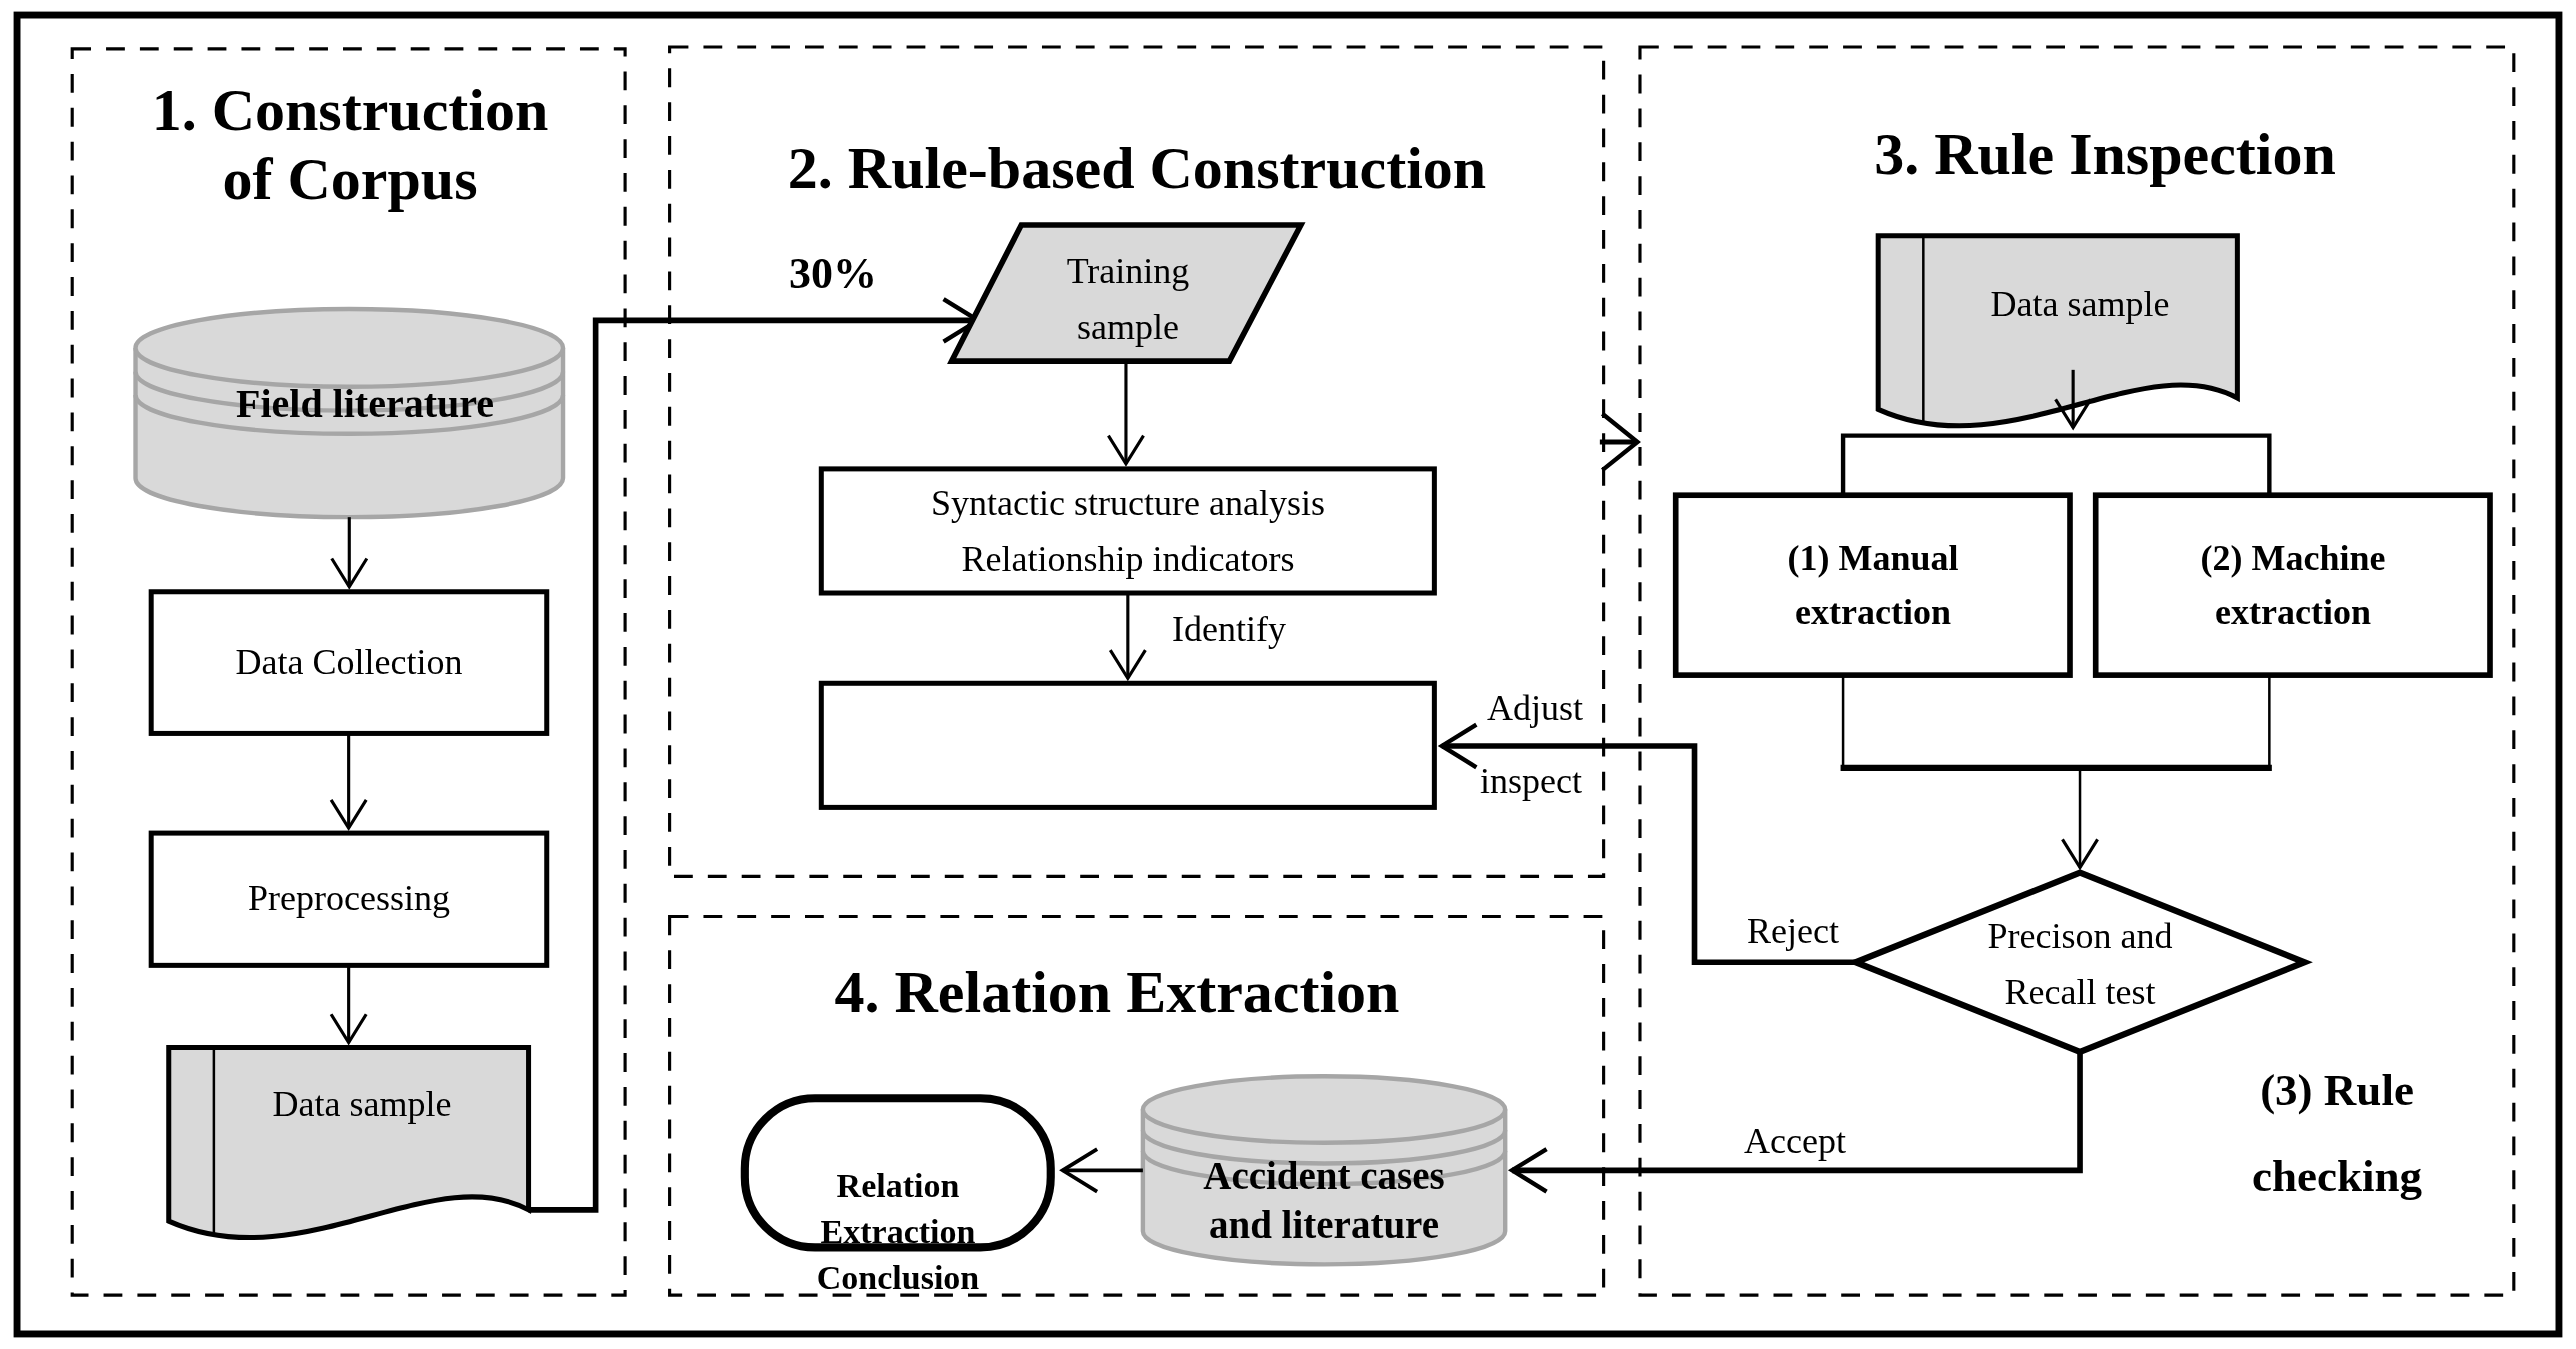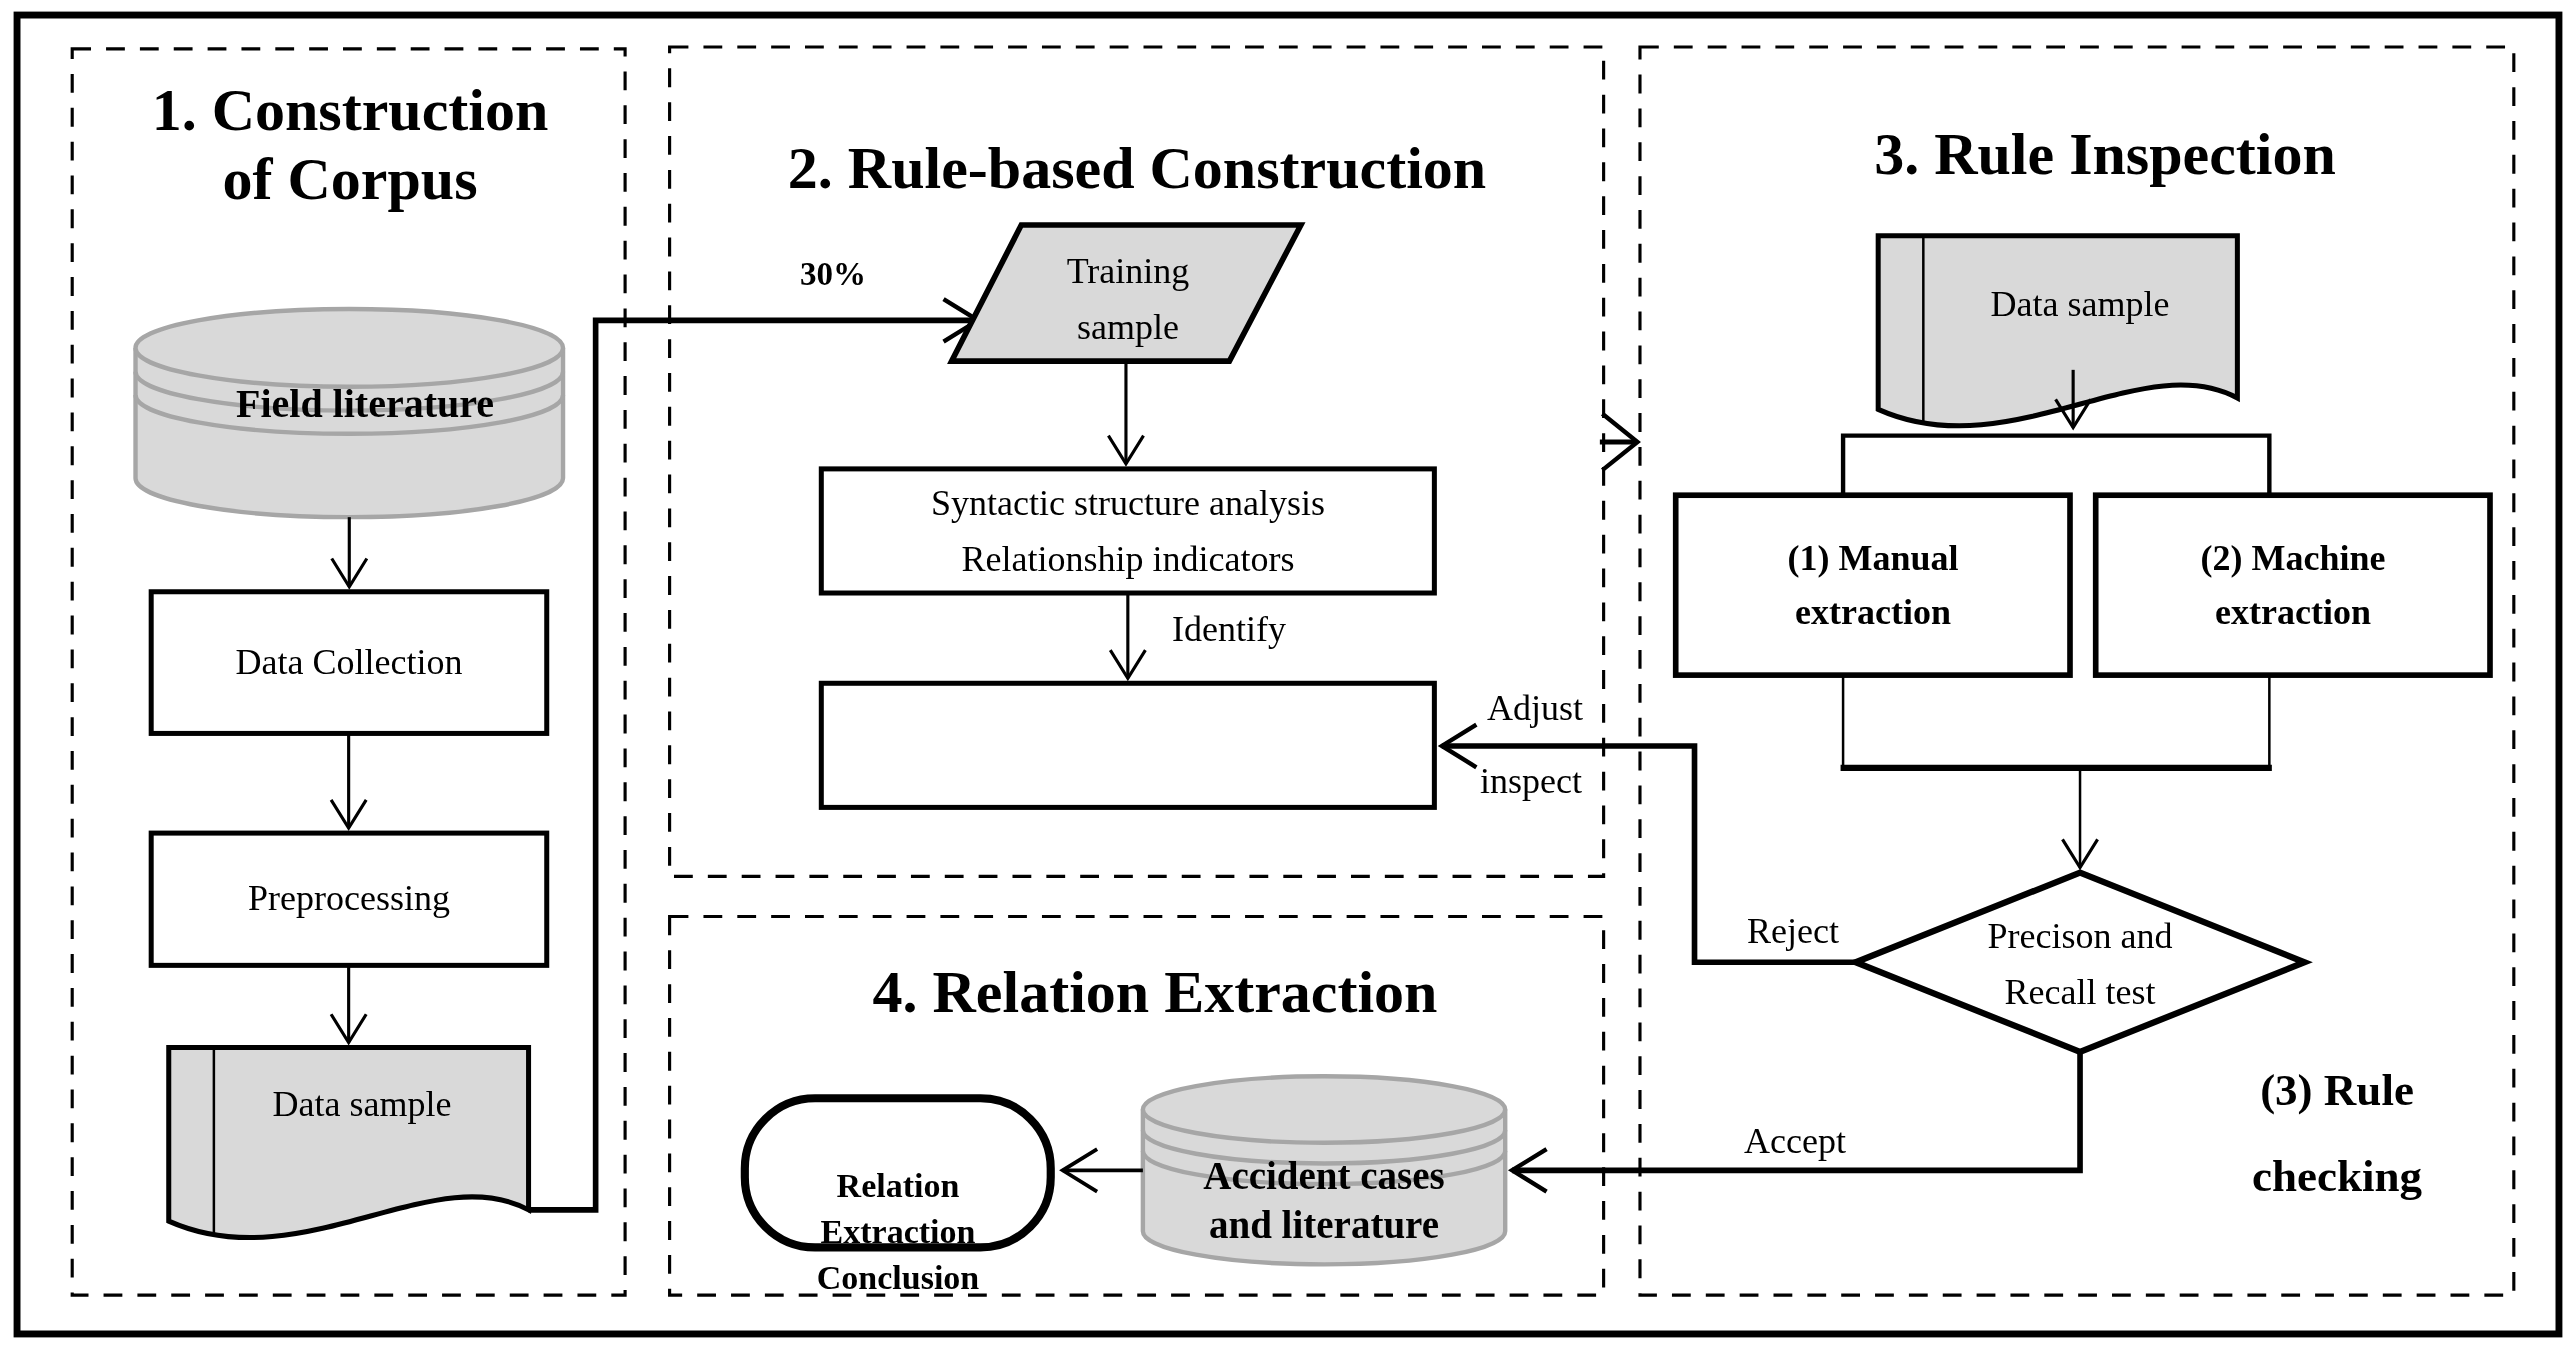--- a/index.html
+++ b/index.html
@@ -20,21 +20,21 @@
     line-height:1.22;
     color:#000;
   }
   .title{font-size:60px;font-weight:bold;line-height:1.15;}
   .body-text{font-size:36px;font-weight:normal;}
   .bold-med{font-size:40px;font-weight:bold;}
   .bold-box{font-size:36px;font-weight:bold;line-height:1.5;}
   .bold-note{font-size:45px;font-weight:bold;line-height:1.9;}
   .bold-small{font-size:34px;font-weight:bold;line-height:1.35;}
   .bold-db{font-size:39px;font-weight:bold;line-height:1.25;}
-  .pct{font-size:33px;font-weight:bold;}
+  .pct{font-size:44px;font-weight:bold;}
   .two-line{line-height:1.55;}
 </style>
 </head>
 <body>
 
 <div id="figure">
 
   <svg id="shapes" width="2576" height="1349" viewBox="0 0 4109 2152">
 
     <rect x="27" y="24" width="4055" height="2104" fill="none" stroke="#000" stroke-width="11"></rect>
@@ -176,21 +176,21 @@
 extraction</div>
   <div class="lbl bold-box" style="left:2293px;top:585px;">(2) Machine
 extraction</div>
   <div class="lbl body-text two-line" style="left:2080px;top:965px;">Precison and
 Recall test</div>
   <div class="lbl body-text" style="left:1793px;top:932px;">Reject</div>
   <div class="lbl body-text" style="left:1795px;top:1142px;">Accept</div>
   <div class="lbl bold-note" style="left:2337px;top:1133px;">(3) Rule
 checking</div>
 
-  <div class="lbl title" style="left:1117px;top:992px;margin-left:38px;">4. Relation Extraction</div>
+  <div class="lbl title" style="left:1117px;top:992px;">4. Relation Extraction</div>
   <div class="lbl bold-small" style="left:898px;top:1232px;text-align:center;">Relation
 Extraction
 Conclusion</div>
   <div class="lbl bold-db" style="left:1324px;top:1201px;">Accident cases
 and literature</div>
 
 </div>
 
 
 </body></html>

